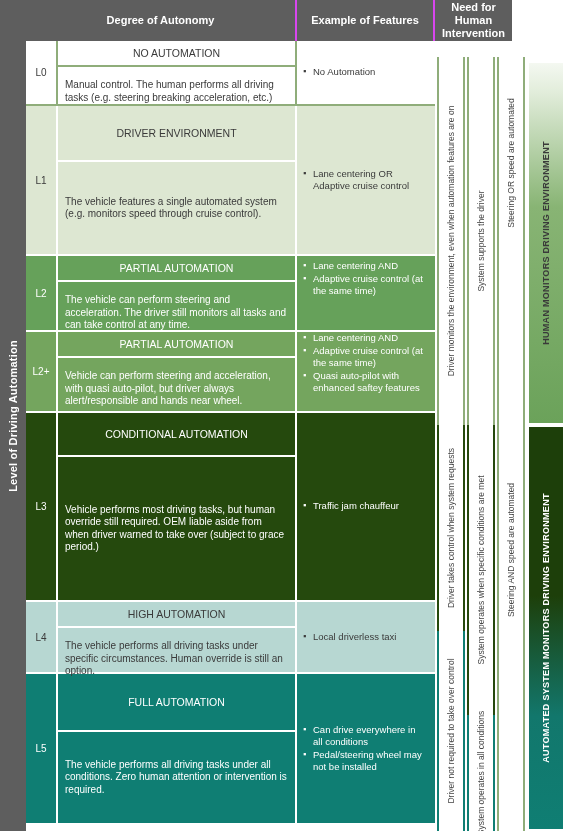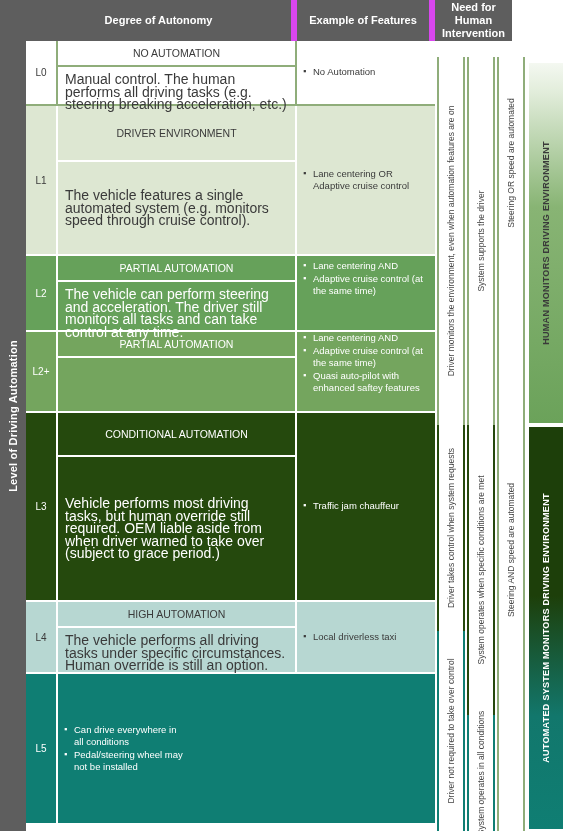--- a/index.html
+++ b/index.html
@@ -24,21 +24,21 @@
     color: #ffffff; font-weight: bold; font-size: 11px;
     letter-spacing: .2px;
   }
 
   
   .hdr-row { position: absolute; left: 26px; top: 0; height: 41px; display: flex; }
   .hdr {
     background: #5e5e5e; color: #ffffff;
     font-weight: bold; font-size: 11px; line-height: 13px;
     display: flex; align-items: center; justify-content: center;
-    text-align: center; border-right: 6px solid #d946ef;
+    text-align: center; border-right: 2px solid #d946ef;
     padding: 0 4px;
   }
   .hdr.h1 { width: 271px; }
   .hdr.h2 { width: 138px; }
   .hdr.h3 { width: 77px; border-right: none; }
 
   
   .tbl { position: absolute; left: 26px; top: 41px; width: 409px; }
   .lrow { display: flex; width: 409px; border-bottom: 2px solid #ffffff; }
   .lvl {
@@ -48,21 +48,21 @@
   }
   .mid { width: 239px; flex: 0 0 239px; display: flex; flex-direction: column;
          border-right: 2px solid #ffffff; }
   .title-cell {
     display: flex; align-items: center; justify-content: center;
     text-align: center; font-size: 10.5px; padding: 6px 4px;
     border-bottom: 2px solid #ffffff;
   }
   .desc-cell {
     flex: 1 1 auto; display: flex; align-items: center;
-    font-size: 14px; line-height: 12.5px; padding: 6px 7px;
+    font-size: 10px; line-height: 12.5px; padding: 12px 7px;
   }
   .feat { width: 136px; flex: 0 0 136px; display: flex; align-items: center;
           padding: 4px 6px; }
   .feat ul { list-style: none; }
   .feat li {
     font-size: 9.5px; line-height: 12px; margin-bottom: 1px;
     padding-left: 10px; position: relative;
   }
   .feat li::before {
     content: "▪"; position: absolute; left: 0; top: -1px; font-size: 9px;
@@ -175,20 +175,21 @@
           <li>Lane centering AND</li>
           <li>Adaptive cruise control (at the same time)</li>
         </ul>
       </div>
     </div>
 
     <div class="lrow r-l2p" style="height:81px">
       <div class="lvl">L2+</div>
       <div class="mid">
         <div class="title-cell">PARTIAL AUTOMATION</div>
+        <div class="desc-cell">Vehicle can perform steering and acceleration, with quasi auto-pilot, but driver always alert/responsible and hands near wheel.</div>
       </div>
       <div class="feat" style="align-items:flex-start;padding-top:0">
         <ul>
           <li>Lane centering AND</li>
           <li>Adaptive cruise control (at the same time)</li>
           <li>Quasi auto-pilot with enhanced saftey features</li>
         </ul>
       </div>
     </div>
 
@@ -213,20 +214,24 @@
       </div>
       <div class="feat" style="align-items:center">
         <ul>
           <li>Local driverless taxi</li>
         </ul>
       </div>
     </div>
 
     <div class="lrow r-l5" style="height:149px;border-bottom:none">
       <div class="lvl">L5</div>
+      <div class="mid">
+        <div class="title-cell" style="height:58px">FULL AUTOMATION</div>
+        <div class="desc-cell">The vehicle performs all driving tasks under all conditions. Zero human attention or intervention is required.</div>
+      </div>
       <div class="feat">
         <ul>
           <li>Can drive everywhere in all conditions</li>
           <li>Pedal/steering wheel may not be installed</li>
         </ul>
       </div>
     </div>
 
   </div>
 

